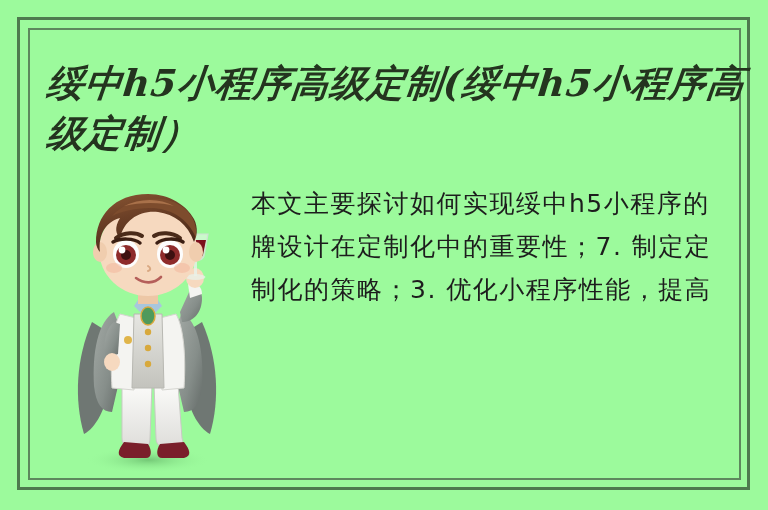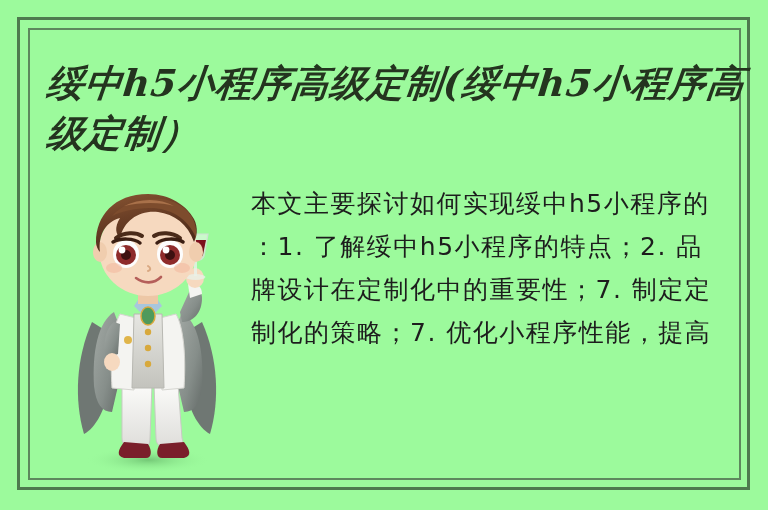--- a/index.html
+++ b/index.html
@@ -200,18 +200,17 @@
       <path d="M86 94 C89 96 89 98 86 99" stroke="#d9a882" stroke-width="2" fill="none" stroke-linecap="round"></path>
       <path d="M74 106 C82 112 92 112 99 105" stroke="#b55f5a" stroke-width="2.6" fill="none" stroke-linecap="round"></path>
 
       <ellipse cx="52" cy="96" rx="8" ry="5" fill="#f3b79c" fill-opacity="0.55"></ellipse>
       <ellipse cx="120" cy="96" rx="8" ry="5" fill="#f3b79c" fill-opacity="0.55"></ellipse>
     </svg>
   </div>
 
   <div id="body-copy">
     <div class="body-line">本文主要探讨如何实现绥中h5小程序的</div>
-    <div class="body-line">：1. 了解绥中h5小程序的特点；2. 品</div>
     <div class="body-line">牌设计在定制化中的重要性；7. 制定定</div>
-    <div class="body-line">制化的策略；7. 优化小程序性能，提高</div>
+    <div class="body-line">制化的策略；3. 优化小程序性能，提高</div>
   </div>
 
 </div>
 
 </body></html>

